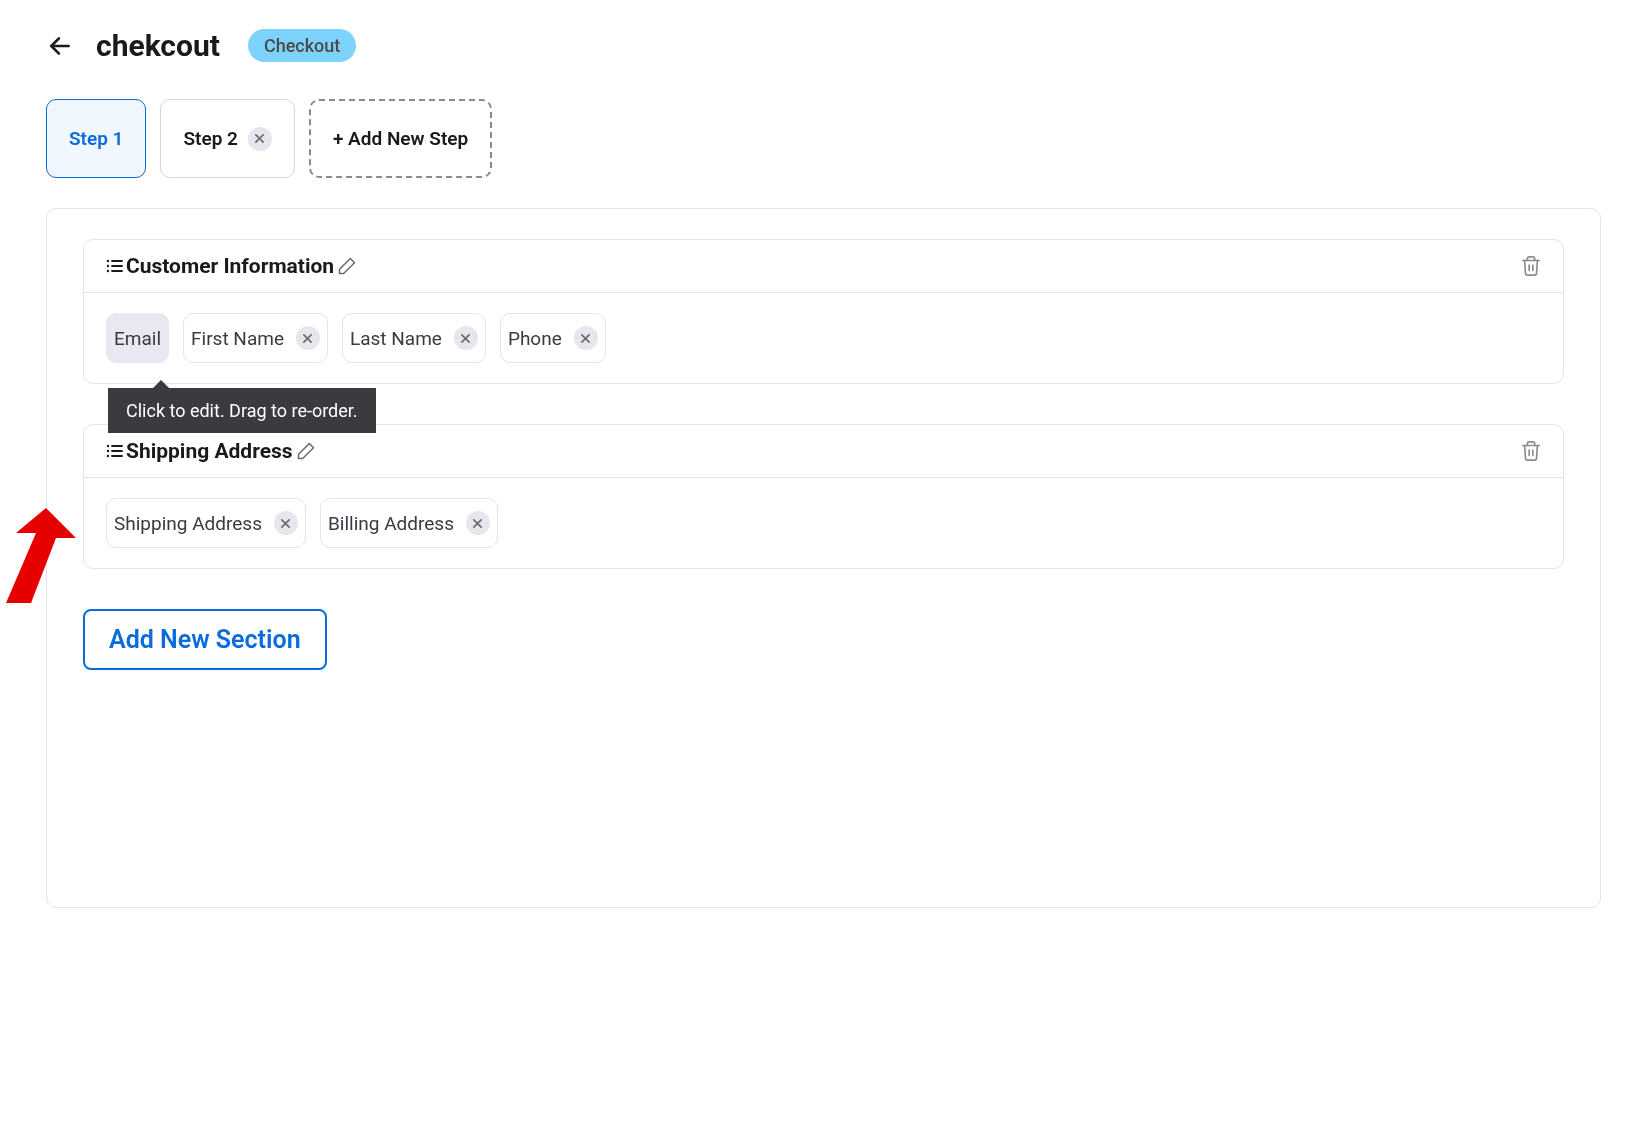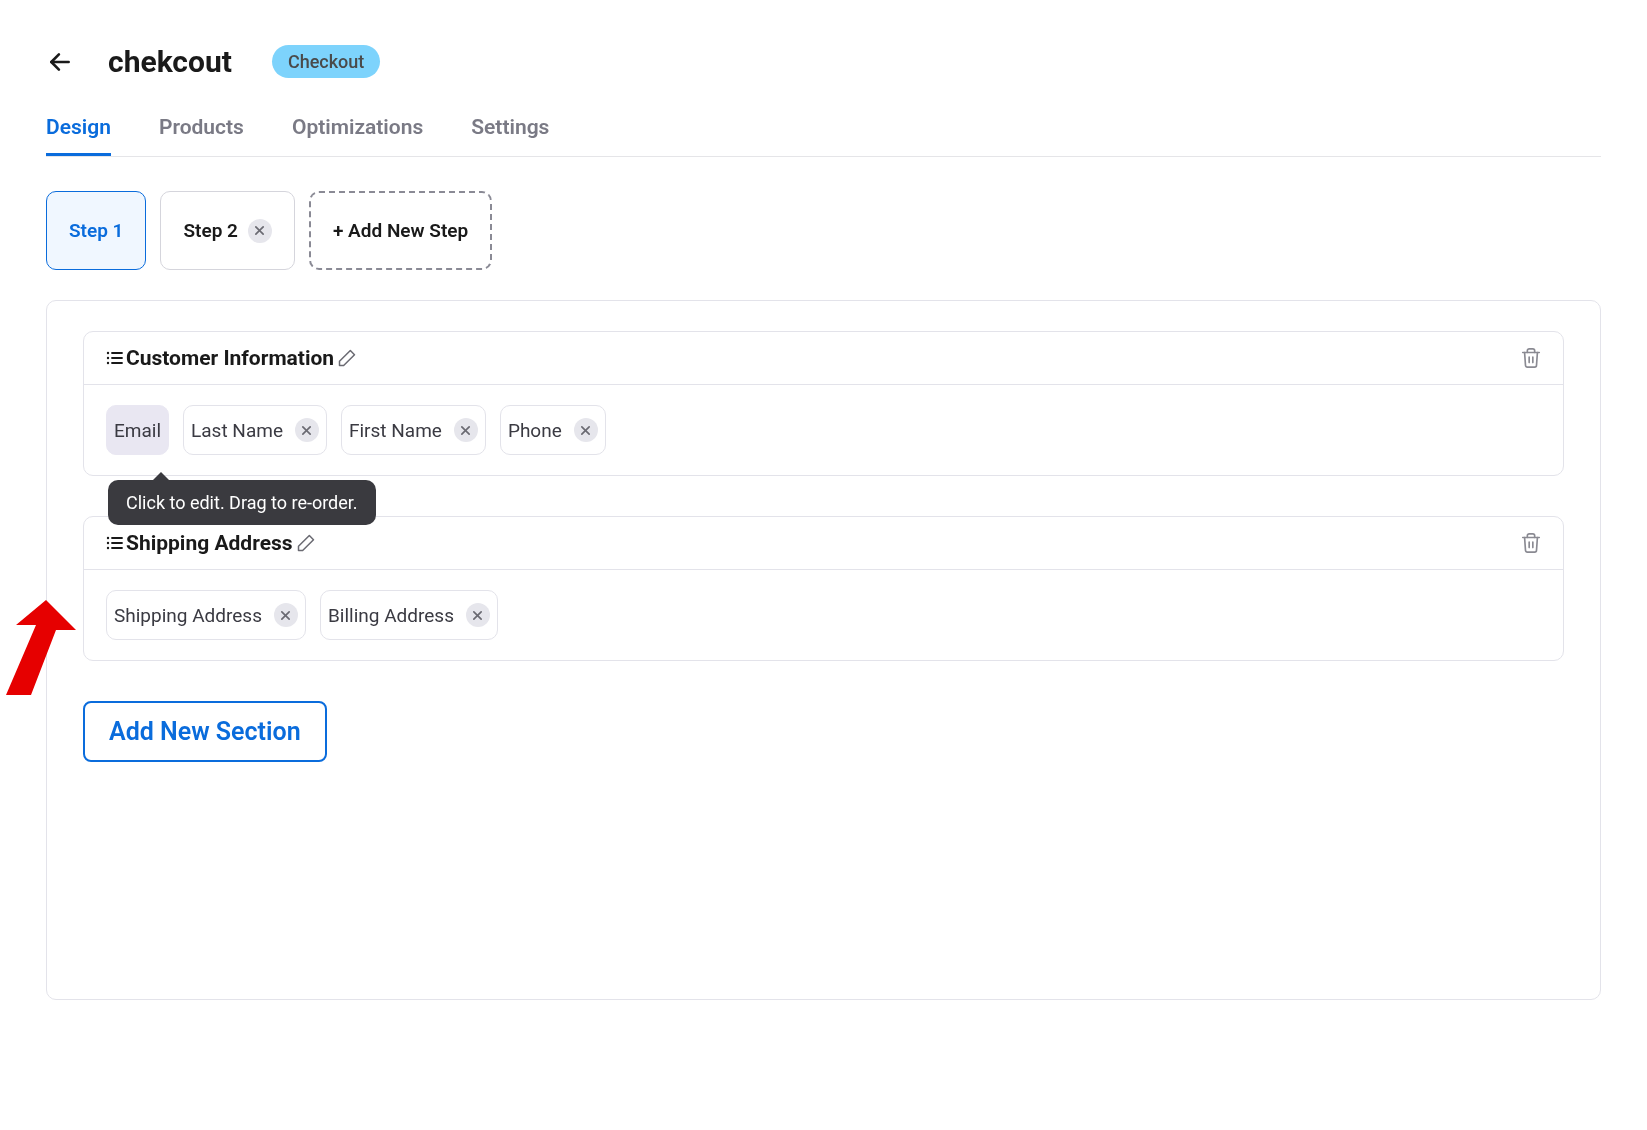--- a/index.html
+++ b/index.html
@@ -8,23 +8,22 @@
     background: #fff;
     color: #1a1a1a;
     font-size: 16px;
   }
   .page {
     padding: 28px 46px 0 46px;
   }
   .header-row {
     display: flex;
     align-items: center;
-    gap: 34px;
+    gap: 22px;
     margin-bottom: 36px;
-    margin-top: 16px;
   }
   .back-arrow {
     width: 28px; height: 28px;
     display: flex; align-items: center; justify-content: center;
     cursor: pointer;
   }
   .page-title {
     font-size: 30px;
     font-weight: 700;
   }
@@ -152,21 +151,21 @@
   .field-chip.highlighted {
     background: #e9e7f2;
     border-color: #e9e7f2;
   }
   .tooltip {
     position: absolute;
     background: #3a3a3f;
     color: #fff;
     font-size: 18px;
     padding: 12px 18px;
-    border-radius: 10px;
+    border-radius: 0;
     white-space: nowrap;
     z-index: 10;
   }
   .tooltip::before {
     content: "";
     position: absolute;
     top: -8px;
     left: 44px;
     border-left: 9px solid transparent;
     border-right: 9px solid transparent;
@@ -204,26 +203,20 @@
     <div class="back-arrow">
       <svg viewBox="0 0 24 24" width="26" height="26" fill="none" stroke="#1a1a1a" stroke-width="2.4" stroke-linecap="round" stroke-linejoin="round">
         <line x1="20" y1="12" x2="4" y2="12"></line>
         <polyline points="11 5 4 12 11 19"></polyline>
       </svg>
     </div>
     <div class="page-title">chekcout</div>
     <div class="title-badge">Checkout</div>
   </div>
 
-  <div class="tabs">
-    <div class="tab active">Design</div>
-    <div class="tab">Products</div>
-    <div class="tab">Optimizations</div>
-    <div class="tab">Settings</div>
-  </div>
 
   <div class="steps-row">
     <div class="step-pill active">
       <span>Step 1</span>
     </div>
     <div class="step-pill">
       <span>Step 2</span>
       <span class="remove-circle">
         <svg viewBox="0 0 12 12" fill="none" stroke="#6a6a72" stroke-width="1.8" stroke-linecap="round">
             <line x1="2" y1="2" x2="10" y2="10"></line>
@@ -265,30 +258,30 @@
                 <path d="M10 11v6M14 11v6"></path>
                 <path d="M8 6V4a2 2 0 0 1 2-2h4a2 2 0 0 1 2 2v2"></path>
             </svg>
           </span>
         </div>
         <div class="section-body">
           <div class="field-chip highlighted">
             <span>Email</span>
           </div>
           <div class="field-chip">
+            <span>First Name</span>
+            <span class="remove-circle">
+              <svg viewBox="0 0 12 12" fill="none" stroke="#6a6a72" stroke-width="1.8" stroke-linecap="round">
+                  <line x1="2" y1="2" x2="10" y2="10"></line>
+                  <line x1="10" y1="2" x2="2" y2="10"></line>
+                </svg>
+            </span>
+          </div>
+          <div class="field-chip">
             <span>Last Name</span>
-            <span class="remove-circle">
-              <svg viewBox="0 0 12 12" fill="none" stroke="#6a6a72" stroke-width="1.8" stroke-linecap="round">
-                  <line x1="2" y1="2" x2="10" y2="10"></line>
-                  <line x1="10" y1="2" x2="2" y2="10"></line>
-                </svg>
-            </span>
-          </div>
-          <div class="field-chip">
-            <span>First Name</span>
             <span class="remove-circle">
               <svg viewBox="0 0 12 12" fill="none" stroke="#6a6a72" stroke-width="1.8" stroke-linecap="round">
                   <line x1="2" y1="2" x2="10" y2="10"></line>
                   <line x1="10" y1="2" x2="2" y2="10"></line>
                 </svg>
             </span>
           </div>
           <div class="field-chip">
             <span>Phone</span>
             <span class="remove-circle">

